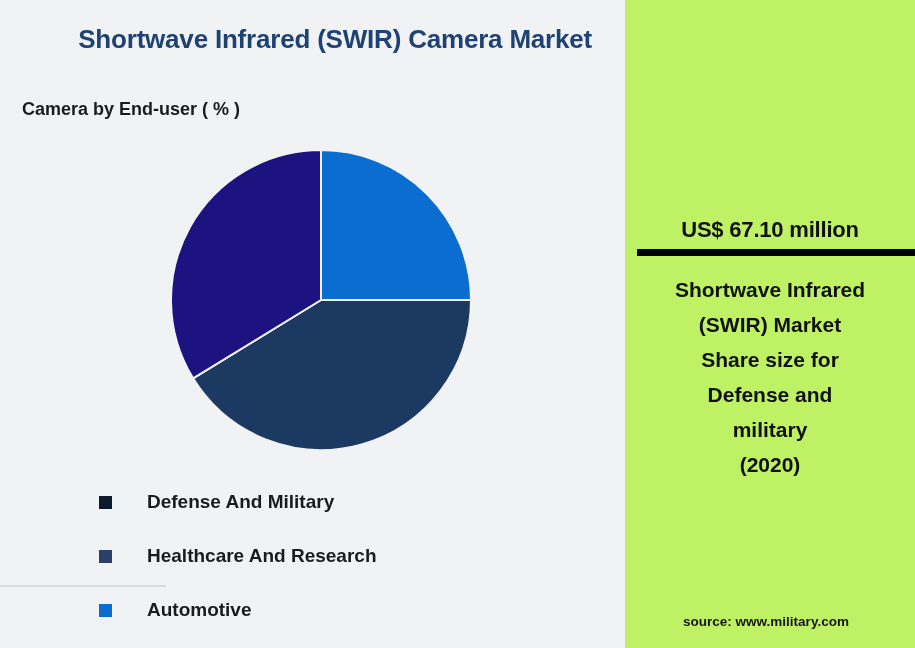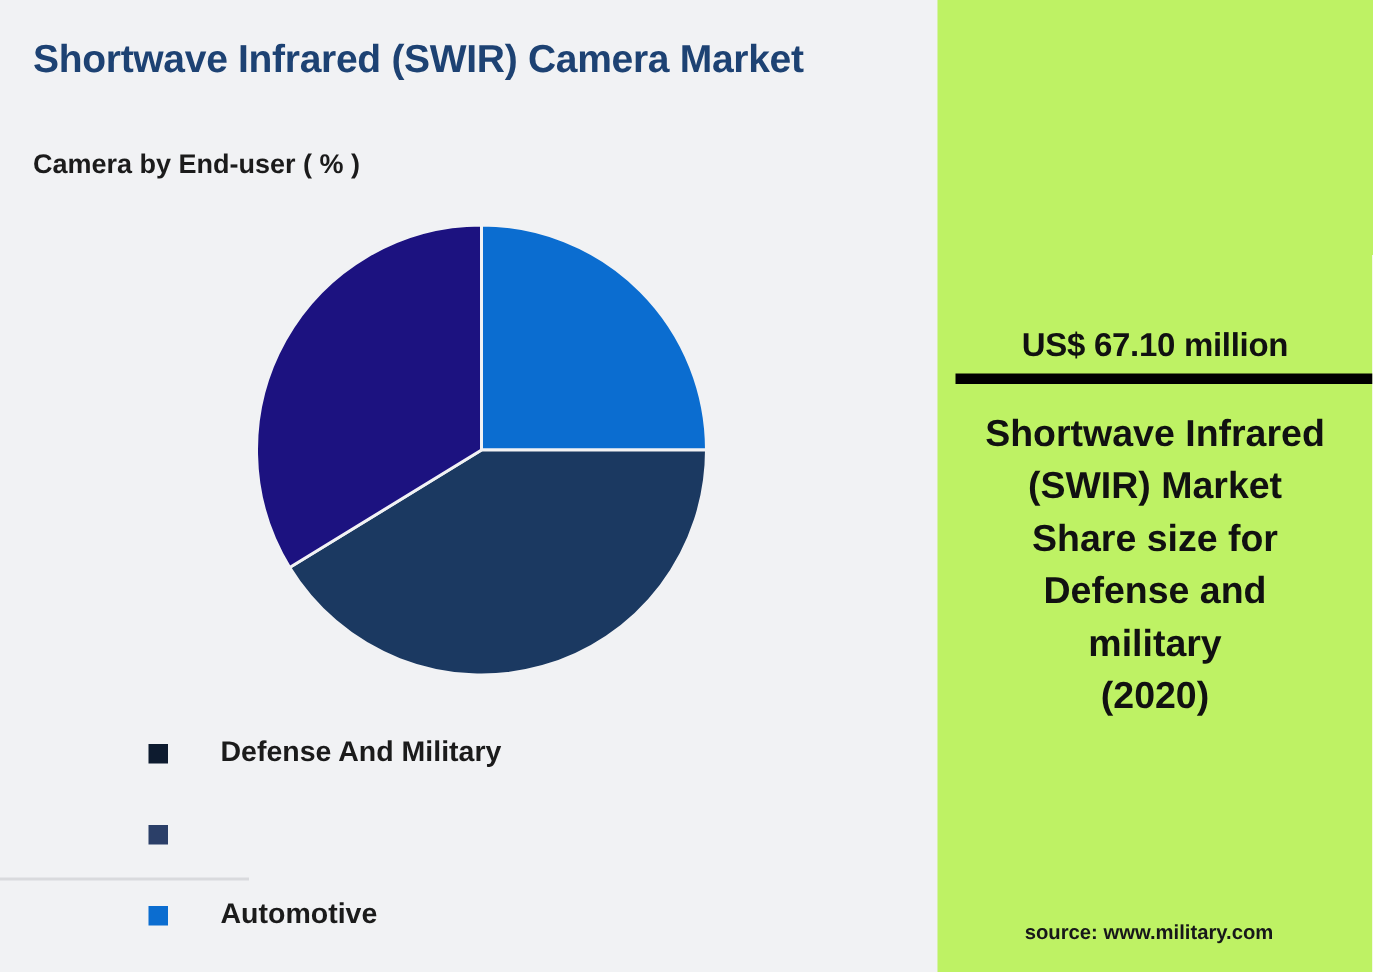--- a/index.html
+++ b/index.html
@@ -18,20 +18,21 @@
   }
 
   
   #left-panel {
     position: absolute;
     left: 0;
     top: 0;
     width: 620px;
     height: 648px;
     background: #f1f2f4;
+    text-align: right;
   }
 
   #chart-title {
     position: absolute;
     left: 22px;
     top: 24px;
     width: 570px;
     font-size: 26px;
     font-weight: bold;
     line-height: 31px;
@@ -138,21 +139,21 @@
     width: 290px;
     height: 7px;
     background: #000000;
   }
   #kpi-desc {
     position: absolute;
     left: 18px;
     top: 272px;
     width: 254px;
     text-align: center;
-    font-size: 25px;
+    font-size: 21px;
     font-weight: bold;
     line-height: 35px;
     color: #111111;
   }
   #source-note {
     position: absolute;
     left: 0px;
     top: 614px;
     width: 282px;
     text-align: center;
@@ -184,20 +185,21 @@
 
     <div id="legend">
 
       <div class="legend-row">
         <span class="legend-swatch" style="background: rgb(13, 27, 47);"></span>
         <span class="legend-label">Defense And Military</span>
       </div>
 
       <div class="legend-row">
         <span class="legend-swatch" style="background: rgb(43, 63, 104);"></span>
+        <span class="legend-label">Healthcare And Research</span>
       </div>
 
       <div class="legend-row">
         <span class="legend-swatch" style="background: rgb(11, 109, 208);"></span>
         <span class="legend-label">Automotive</span>
       </div>
 
     </div>
 
     <div id="bottom-rule"></div>

